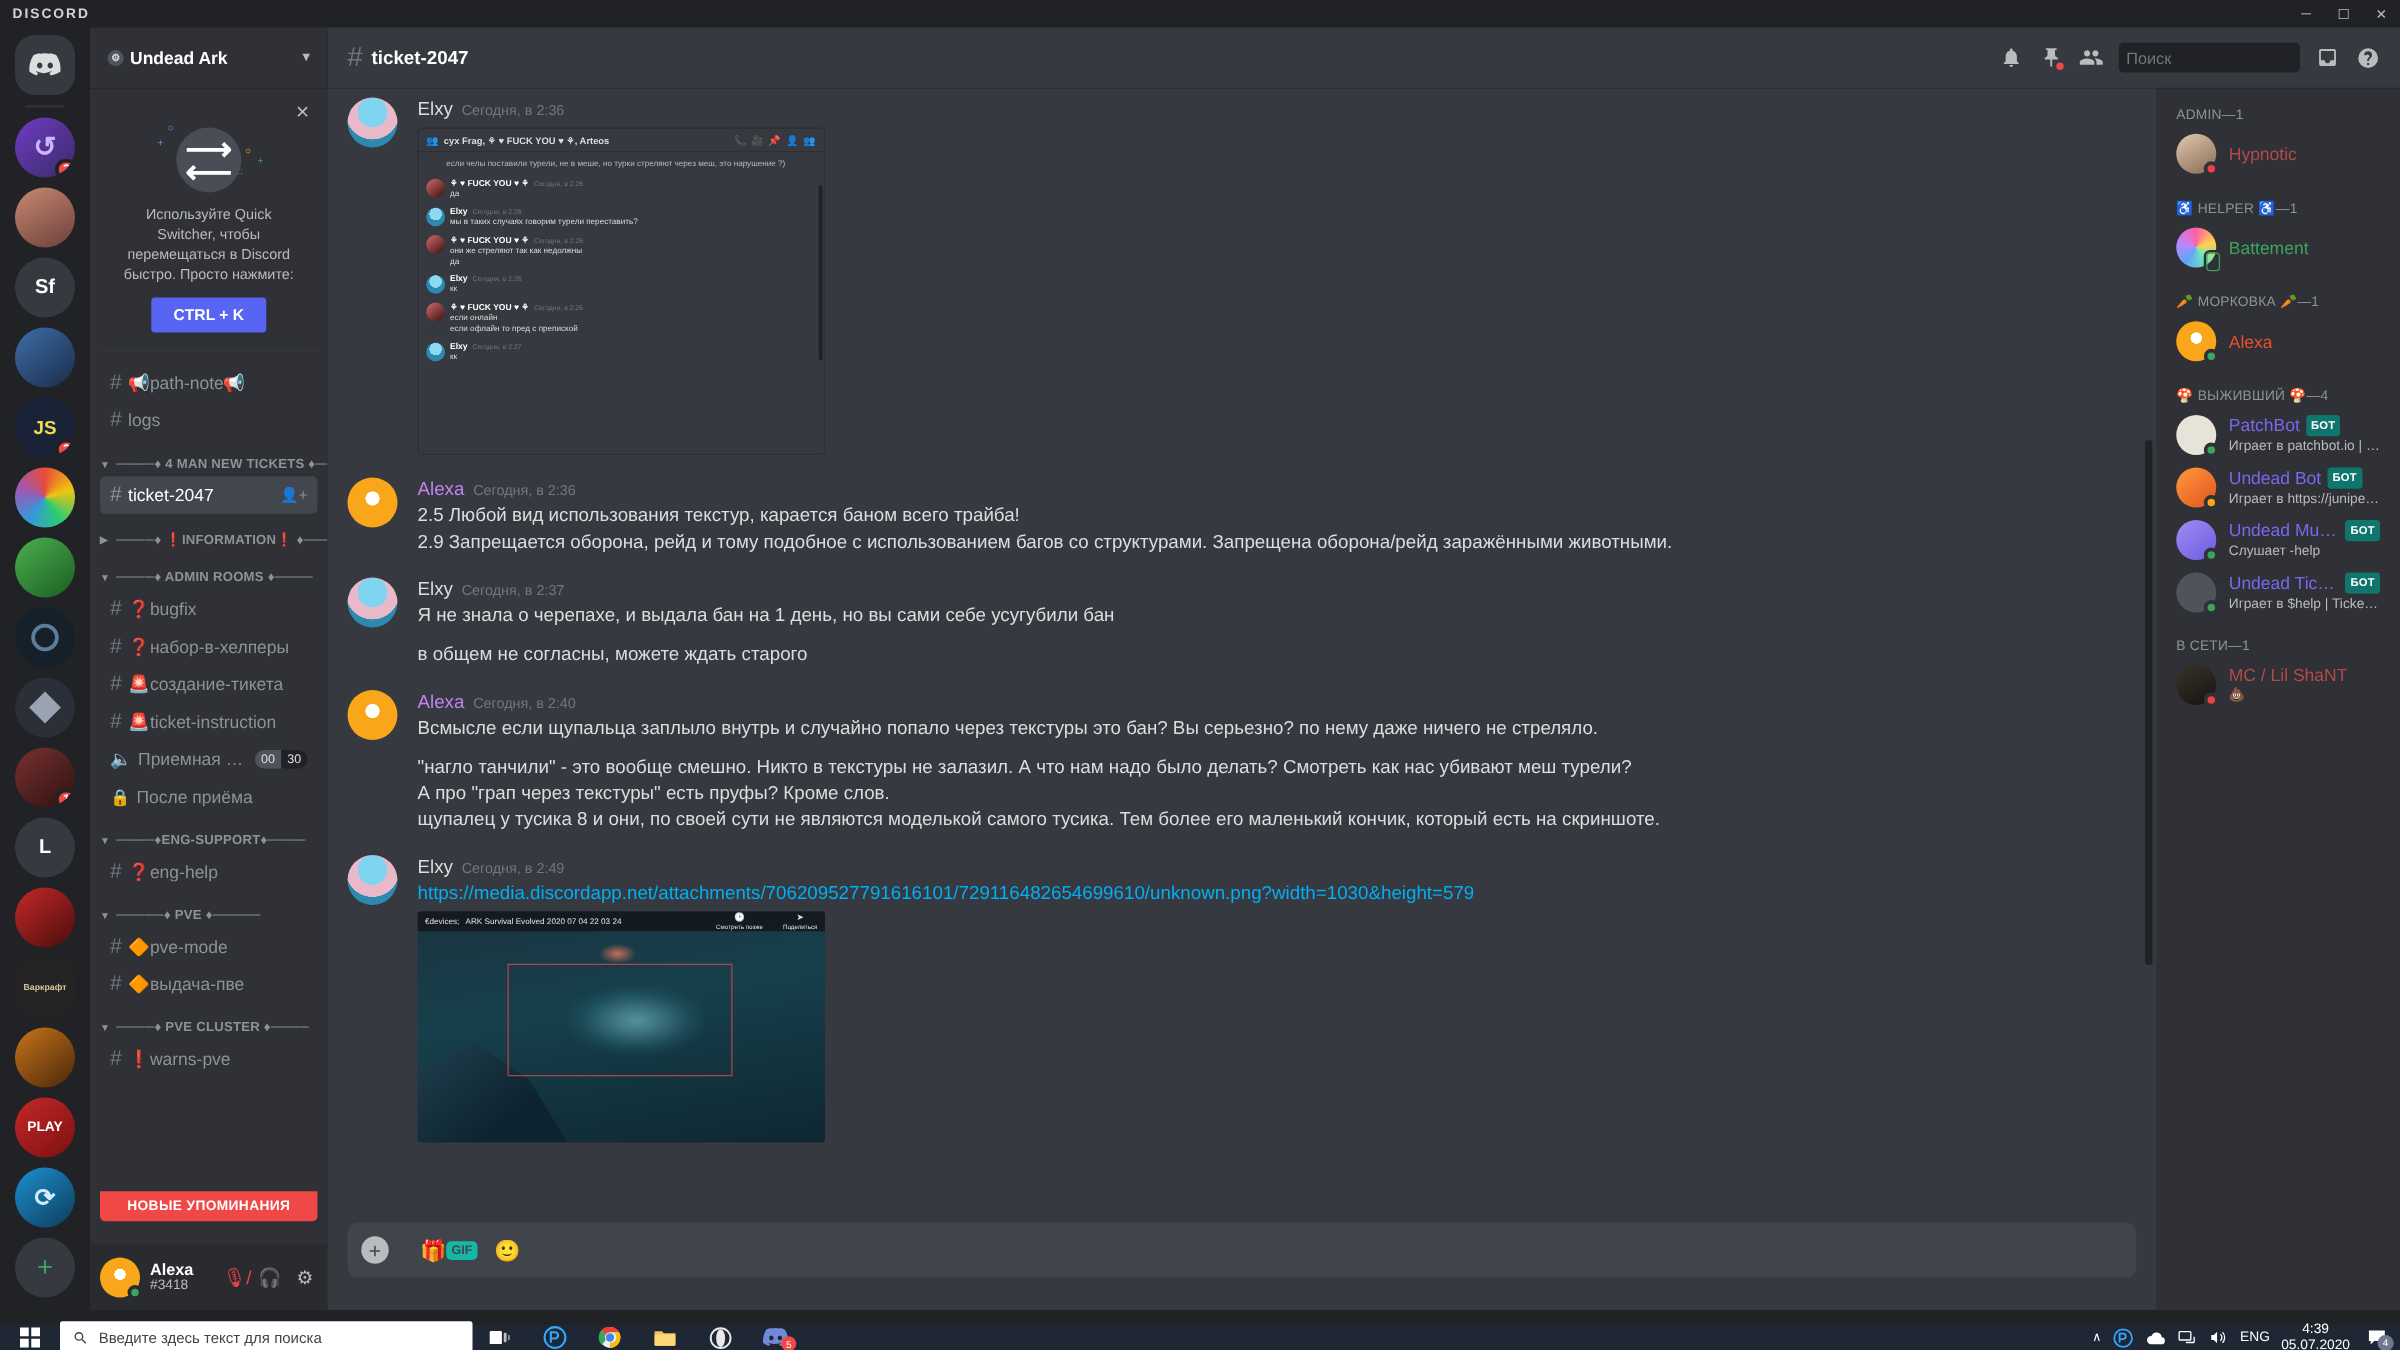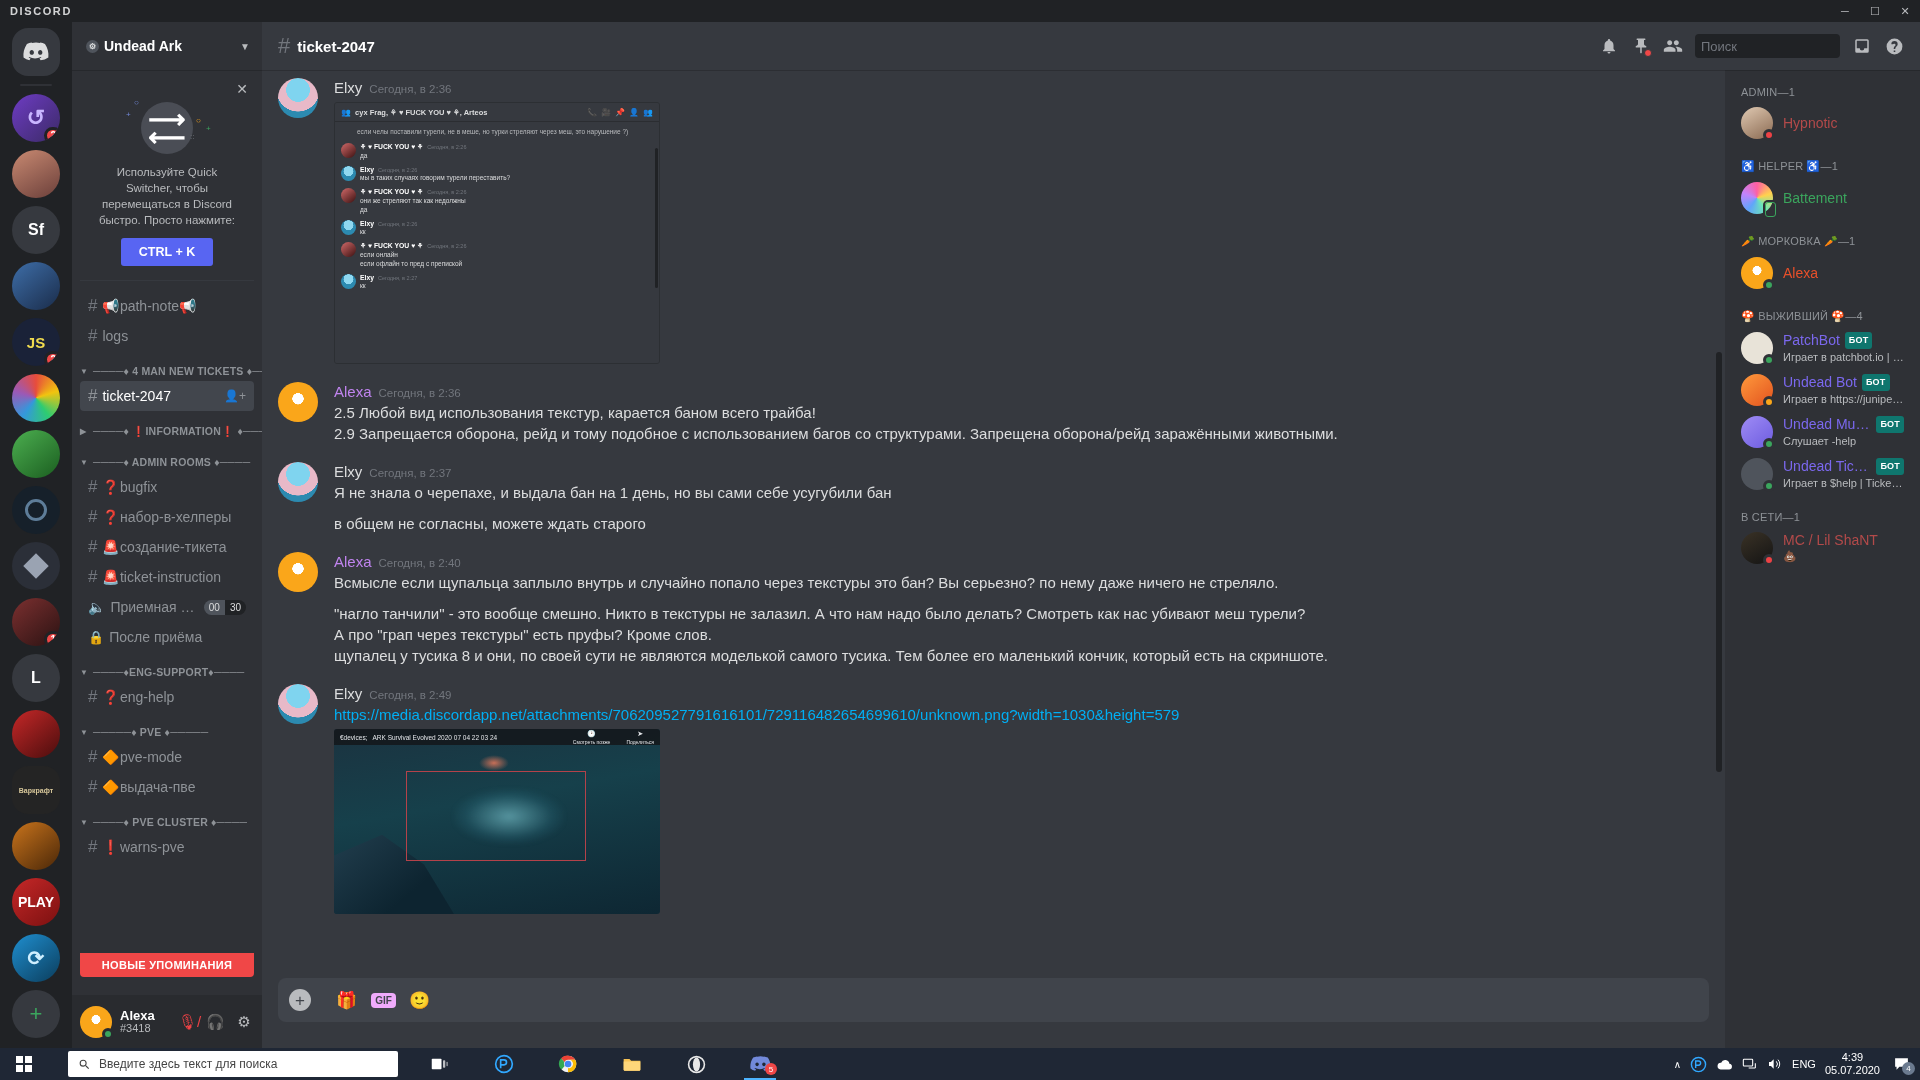--- a/index.html
+++ b/index.html
@@ -275,22 +275,22 @@
     display: flex; align-items: center; justify-content: center; font-size: 17px;
     line-height: 17px; font-weight: 300;
   }
   .comp-input {
     flex: 1; background: transparent; border: none; outline: none;
     color: #dcddde; font-size: 15px; font-family: "Liberation Sans", sans-serif;
   }
   .comp-input::placeholder { color: #72767d; }
   .comp-ico { color: #b9bbbe; font-size: 17px; margin-left: 14px; cursor: pointer; }
   .gif-pill {
-    background: #f0abfc; color: #40444b; font-size: 10px; font-weight: bold;
-    border-radius: 4px; padding: 2px 4px; margin-left: 14px; cursor: pointer;
+    background: #14b8a6; color: #40444b; font-size: 10px; font-weight: bold;
+    border-radius: 4px; padding: 2px 4px; cursor: pointer;
   }
 
   
   .members {
     position: absolute; right: 0; top: 48px; width: 195px; bottom: 0;
     background: #2f3136; overflow: hidden; padding: 16px 0 0 0;
   }
   .mcat {
     color: #8e9297; font-size: 11px; font-weight: normal; letter-spacing: .2px;
     padding: 16px 8px 4px 16px; white-space: nowrap; overflow: hidden;
@@ -326,22 +326,22 @@
     background: #0f766e; color: #fff; font-size: 9px; font-weight: bold;
     border-radius: 3px; padding: 1px 4px; flex: 0 0 auto; letter-spacing: .2px;
   }
   .m-sub {
     color: #b9bbbe; font-size: 11px; white-space: nowrap;
     overflow: hidden; text-overflow: ellipsis; margin-top: 1px;
   }
 
   
   .taskbar {
-    position: absolute; left: 0; bottom: 0; width: 1920px; height: 32px;
-    background: #1f2735; display: flex; align-items: center; gap: 20px;
+    position: absolute; left: 0; bottom: 0; width: 1920px; height: 20px;
+    background: #1f2735; display: flex; align-items: center;
   }
   .start {
     width: 48px; height: 32px; display: flex; align-items: center; justify-content: center;
     cursor: pointer;
   }
   .win-logo { display: grid; grid-template-columns: 7px 7px; grid-template-rows: 7px 7px; gap: 2px; }
   .win-logo i { background: #fff; display: block; }
   .tb-search {
     width: 330px; height: 26px; background: #fff; border-radius: 2px;
     display: flex; align-items: center; gap: 8px; padding: 0 10px; cursor: text;
@@ -414,21 +414,21 @@
       <span class="rail-badge">1</span>
     </div>
     <div class="rail-icon" style="background:#36393f;font-size:16px;">
       <span>L</span>
     </div>
     <div class="rail-icon" style="background:linear-gradient(140deg,#c62828,#4a0d0d);"></div>
     <div class="rail-icon sq" style="background:#242424;font-size:7px;color:#d7c79a;">
       <span>Варкрафт</span>
     </div>
     <div class="rail-icon" style="background:linear-gradient(140deg,#c9741c,#4a2708);"></div>
-    <div class="rail-icon" style="background:linear-gradient(140deg,#c62828,#7b1010);font-size:14px;">
+    <div class="rail-icon" style="background:linear-gradient(140deg,#c62828,#7b1010);font-size:11px;">
       <span>PLAY</span>
     </div>
     <div class="rail-icon" style="background:linear-gradient(140deg,#1f8fd0,#0b3d5c);">
       <span style="font-size:20px;color:#cfefff;">⟳</span>
     </div>
     <div class="rail-icon" style="background:#36393f;color:#3ba55d;font-size:22px;font-weight:300;">
       <span>+</span>
     </div>
   </div>
 

